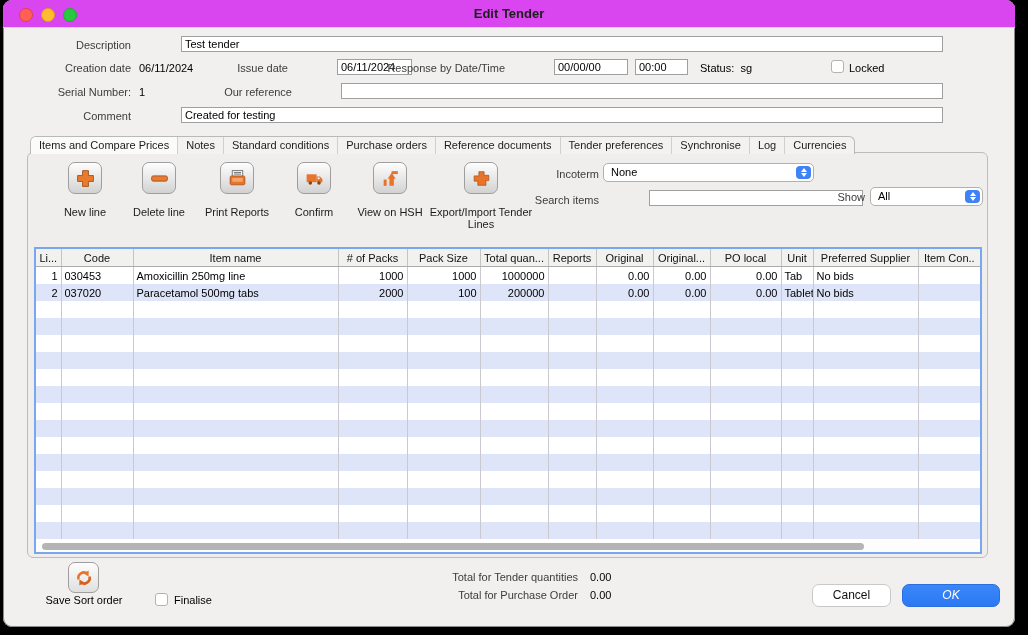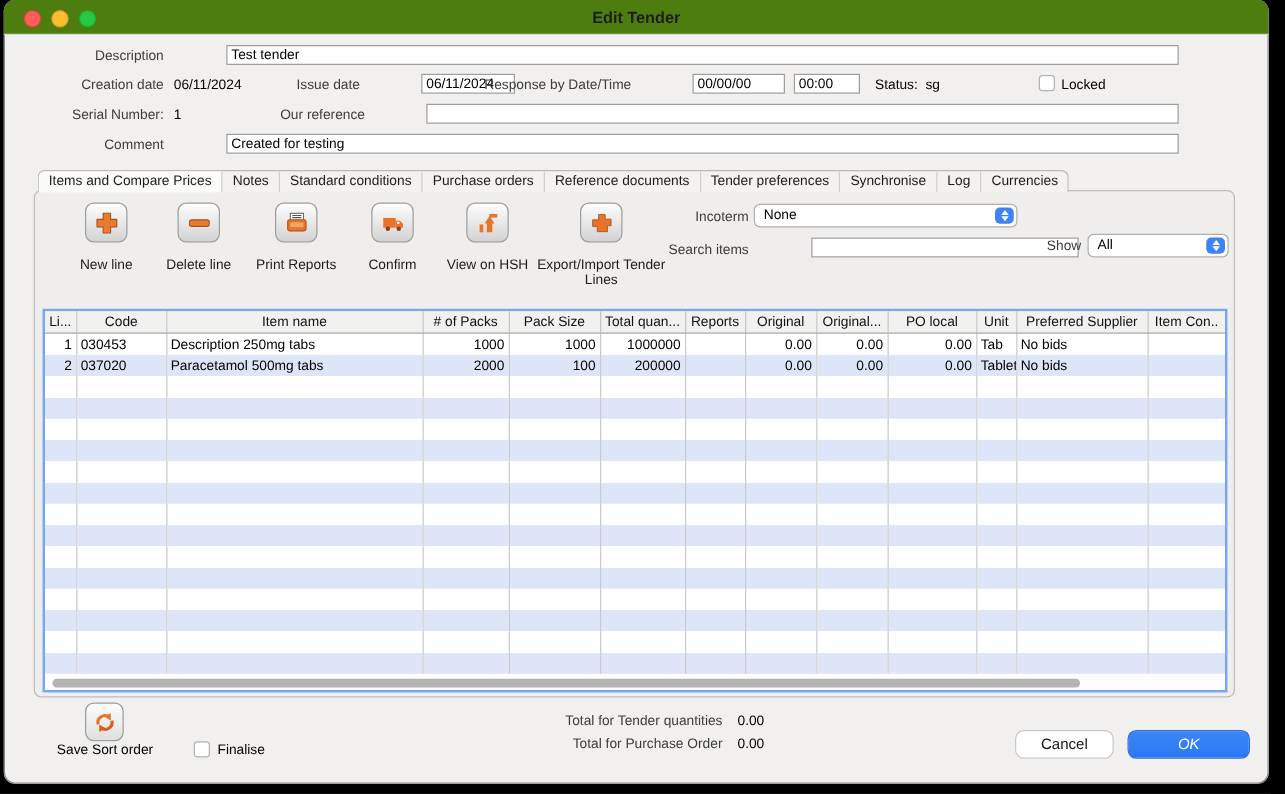--- a/index.html
+++ b/index.html
@@ -1,18 +1,18 @@
 <!DOCTYPE html>
 <html><head>
 <meta charset="utf-8">
 <style>
   html,body{margin:0;padding:0;background:#000;width:1028px;height:635px;font-family:"Liberation Sans",sans-serif;-webkit-font-smoothing:antialiased;}
   .window{position:absolute;left:3px;top:0;width:1012px;height:627px;background:#f1f0ef;border-radius:9px;overflow:hidden;box-shadow:0 0 0 1px #8a8a8a inset;}
   
-  .titlebar{position:absolute;left:0;top:0;width:100%;height:27px;background:#4d7c0f;border-bottom:1px solid #d8d8d6;}
+  .titlebar{position:absolute;left:0;top:0;width:100%;height:27px;background:#d946ef;border-bottom:1px solid #d8d8d6;}
   .traffic{position:absolute;left:16px;top:8px;display:flex;gap:8px;}
   .tl{width:12px;height:12px;border-radius:50%;}
   .tl.red{background:#ff5f57;border:0.5px solid #e0443e;}
   .tl.yellow{background:#febc2e;border:0.5px solid #d89e24;}
   .tl.green{background:#28c840;border:0.5px solid #1dad2b;}
   .win-title{position:absolute;left:0;top:0;width:100%;height:27px;line-height:27px;text-align:center;font-size:13px;font-weight:bold;color:#1d1d1d;}
   
   .flabel{position:absolute;font-size:11px;color:#3c3c3c;text-align:right;white-space:nowrap;}
   .fvalue{position:absolute;font-size:11px;color:#000;white-space:nowrap;}
   .tinput{position:absolute;box-sizing:border-box;height:16px;background:#fff;border:1px solid #9f9f9f;font-size:11px;font-family:"Liberation Sans",sans-serif;padding:0 3px;color:#000;border-radius:0;margin-left:46px;}
@@ -223,21 +223,21 @@
               <th>PO local</th>
               <th>Unit</th>
               <th>Preferred Supplier</th>
               <th>Item Con..</th>
             </tr>
           </thead>
         <tbody>
             <tr>
               <td class="num">1</td>
               <td class="txt">030453</td>
-              <td class="txt">Description 250mg tabs</td>
+              <td class="txt">Amoxicillin 250mg line</td>
               <td class="num">1000</td>
               <td class="num">1000</td>
               <td class="num">1000000</td>
               <td class="txt"></td>
               <td class="num">0.00</td>
               <td class="num">0.00</td>
               <td class="num">0.00</td>
               <td class="txt">Tab</td>
               <td class="txt">No bids</td>
               <td class="txt"></td>

